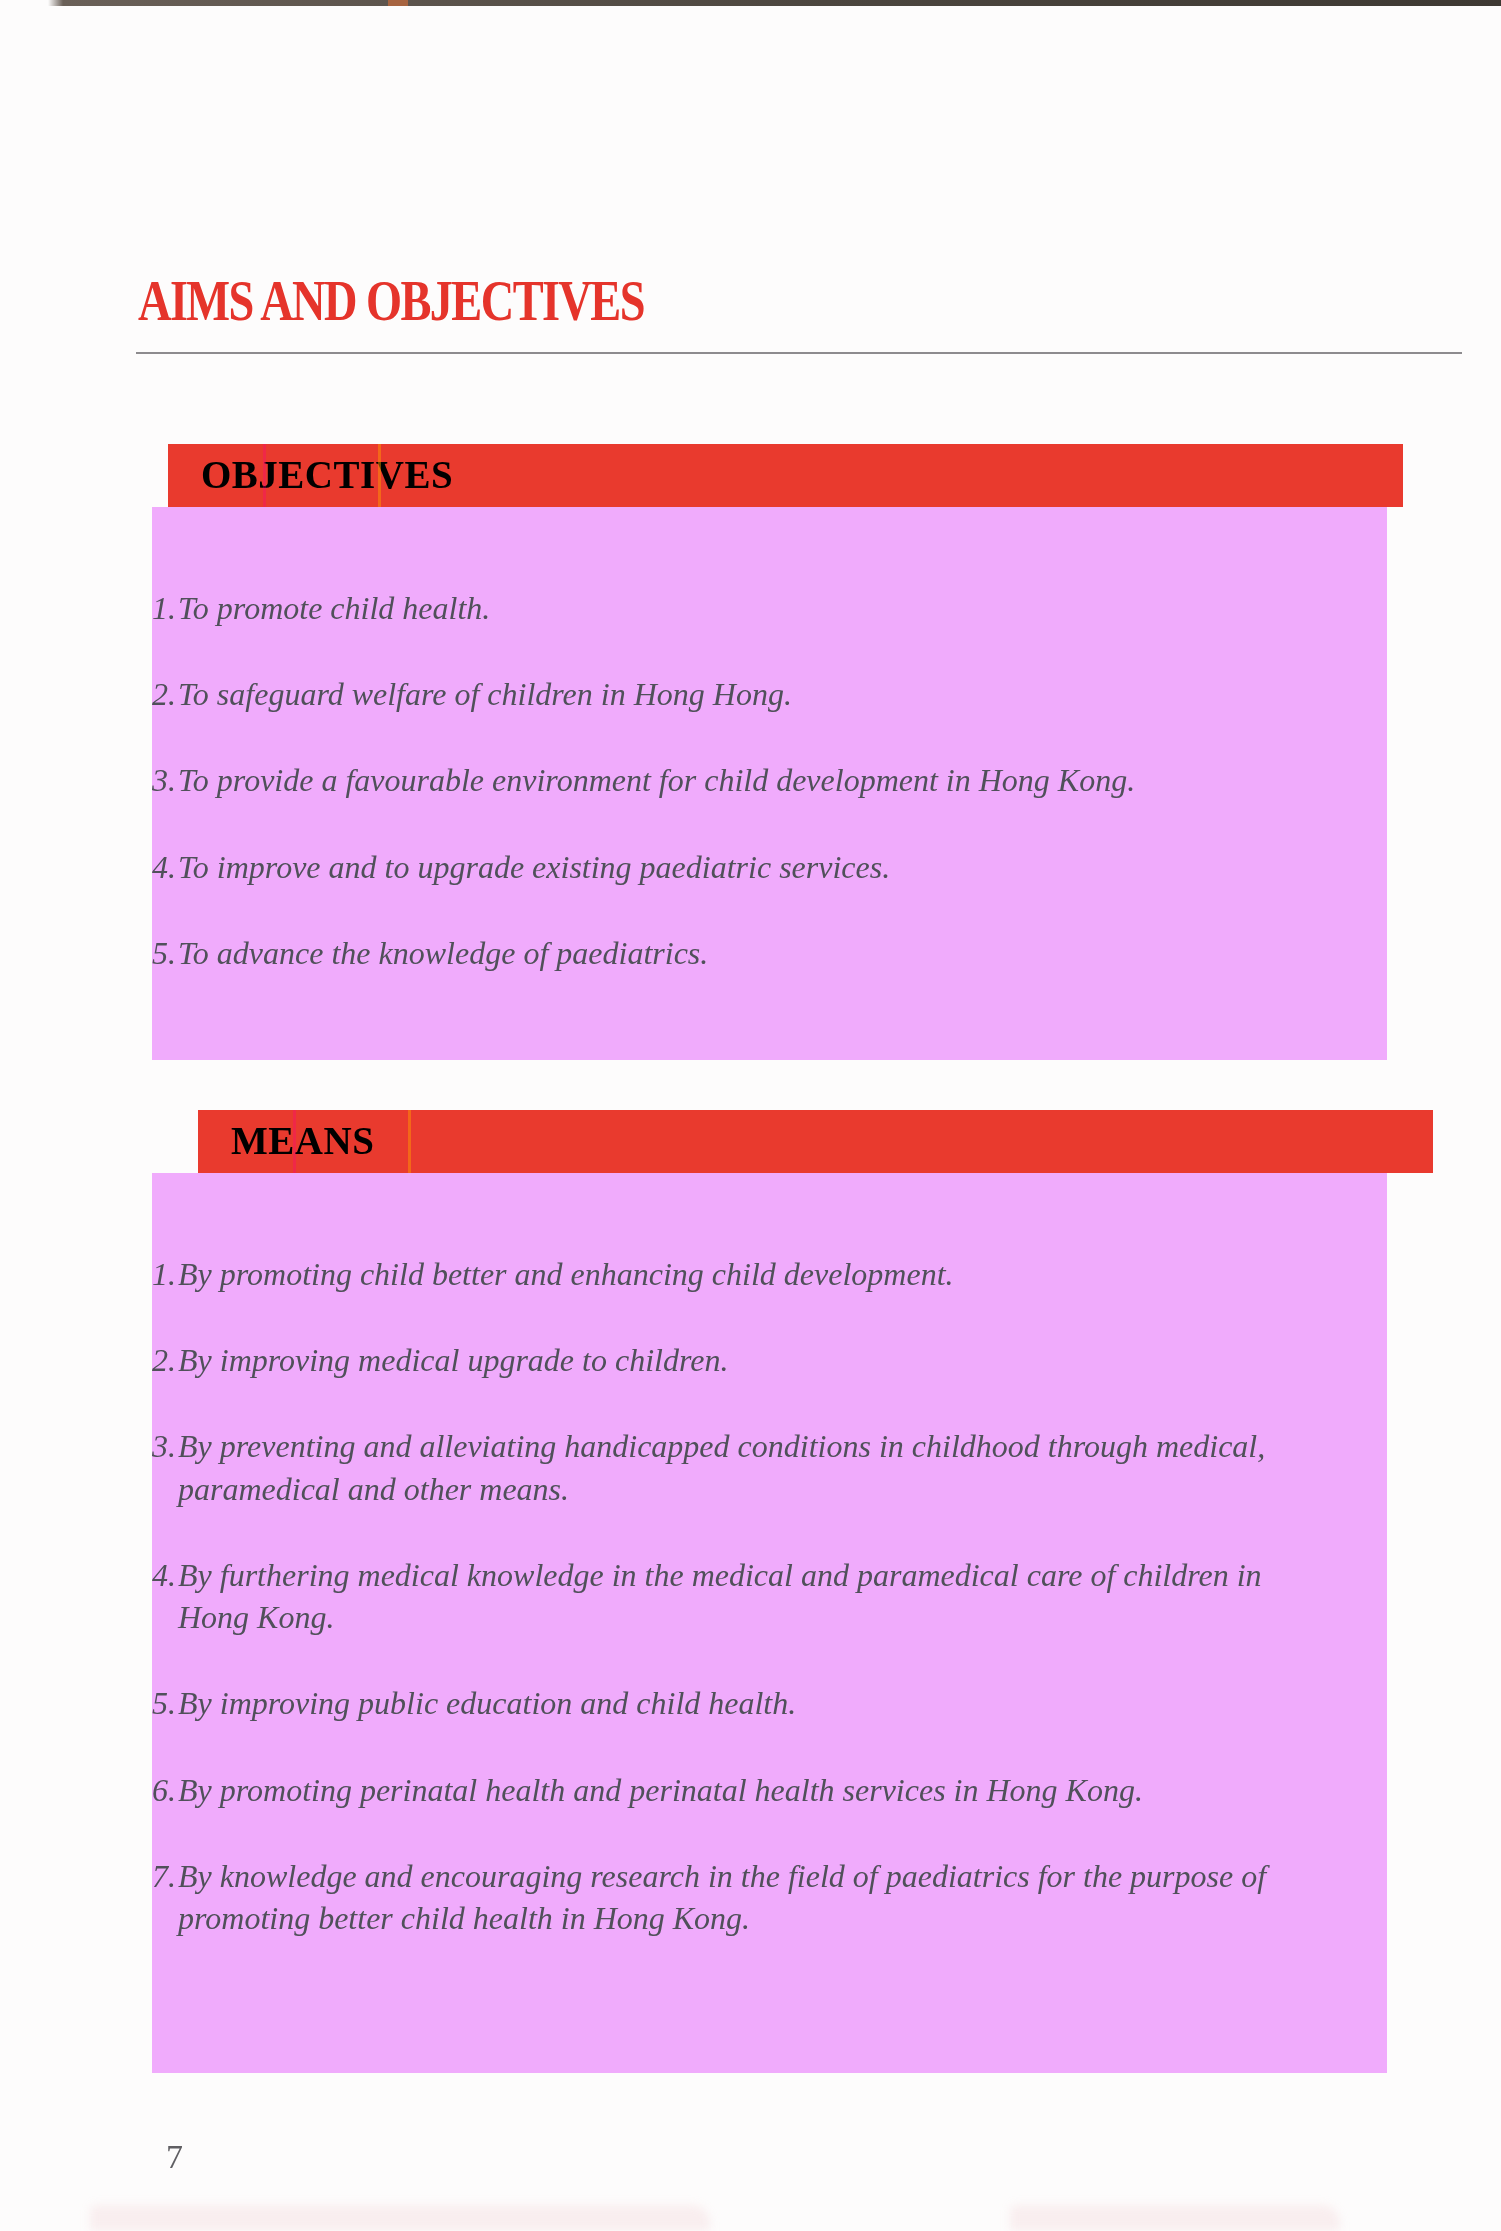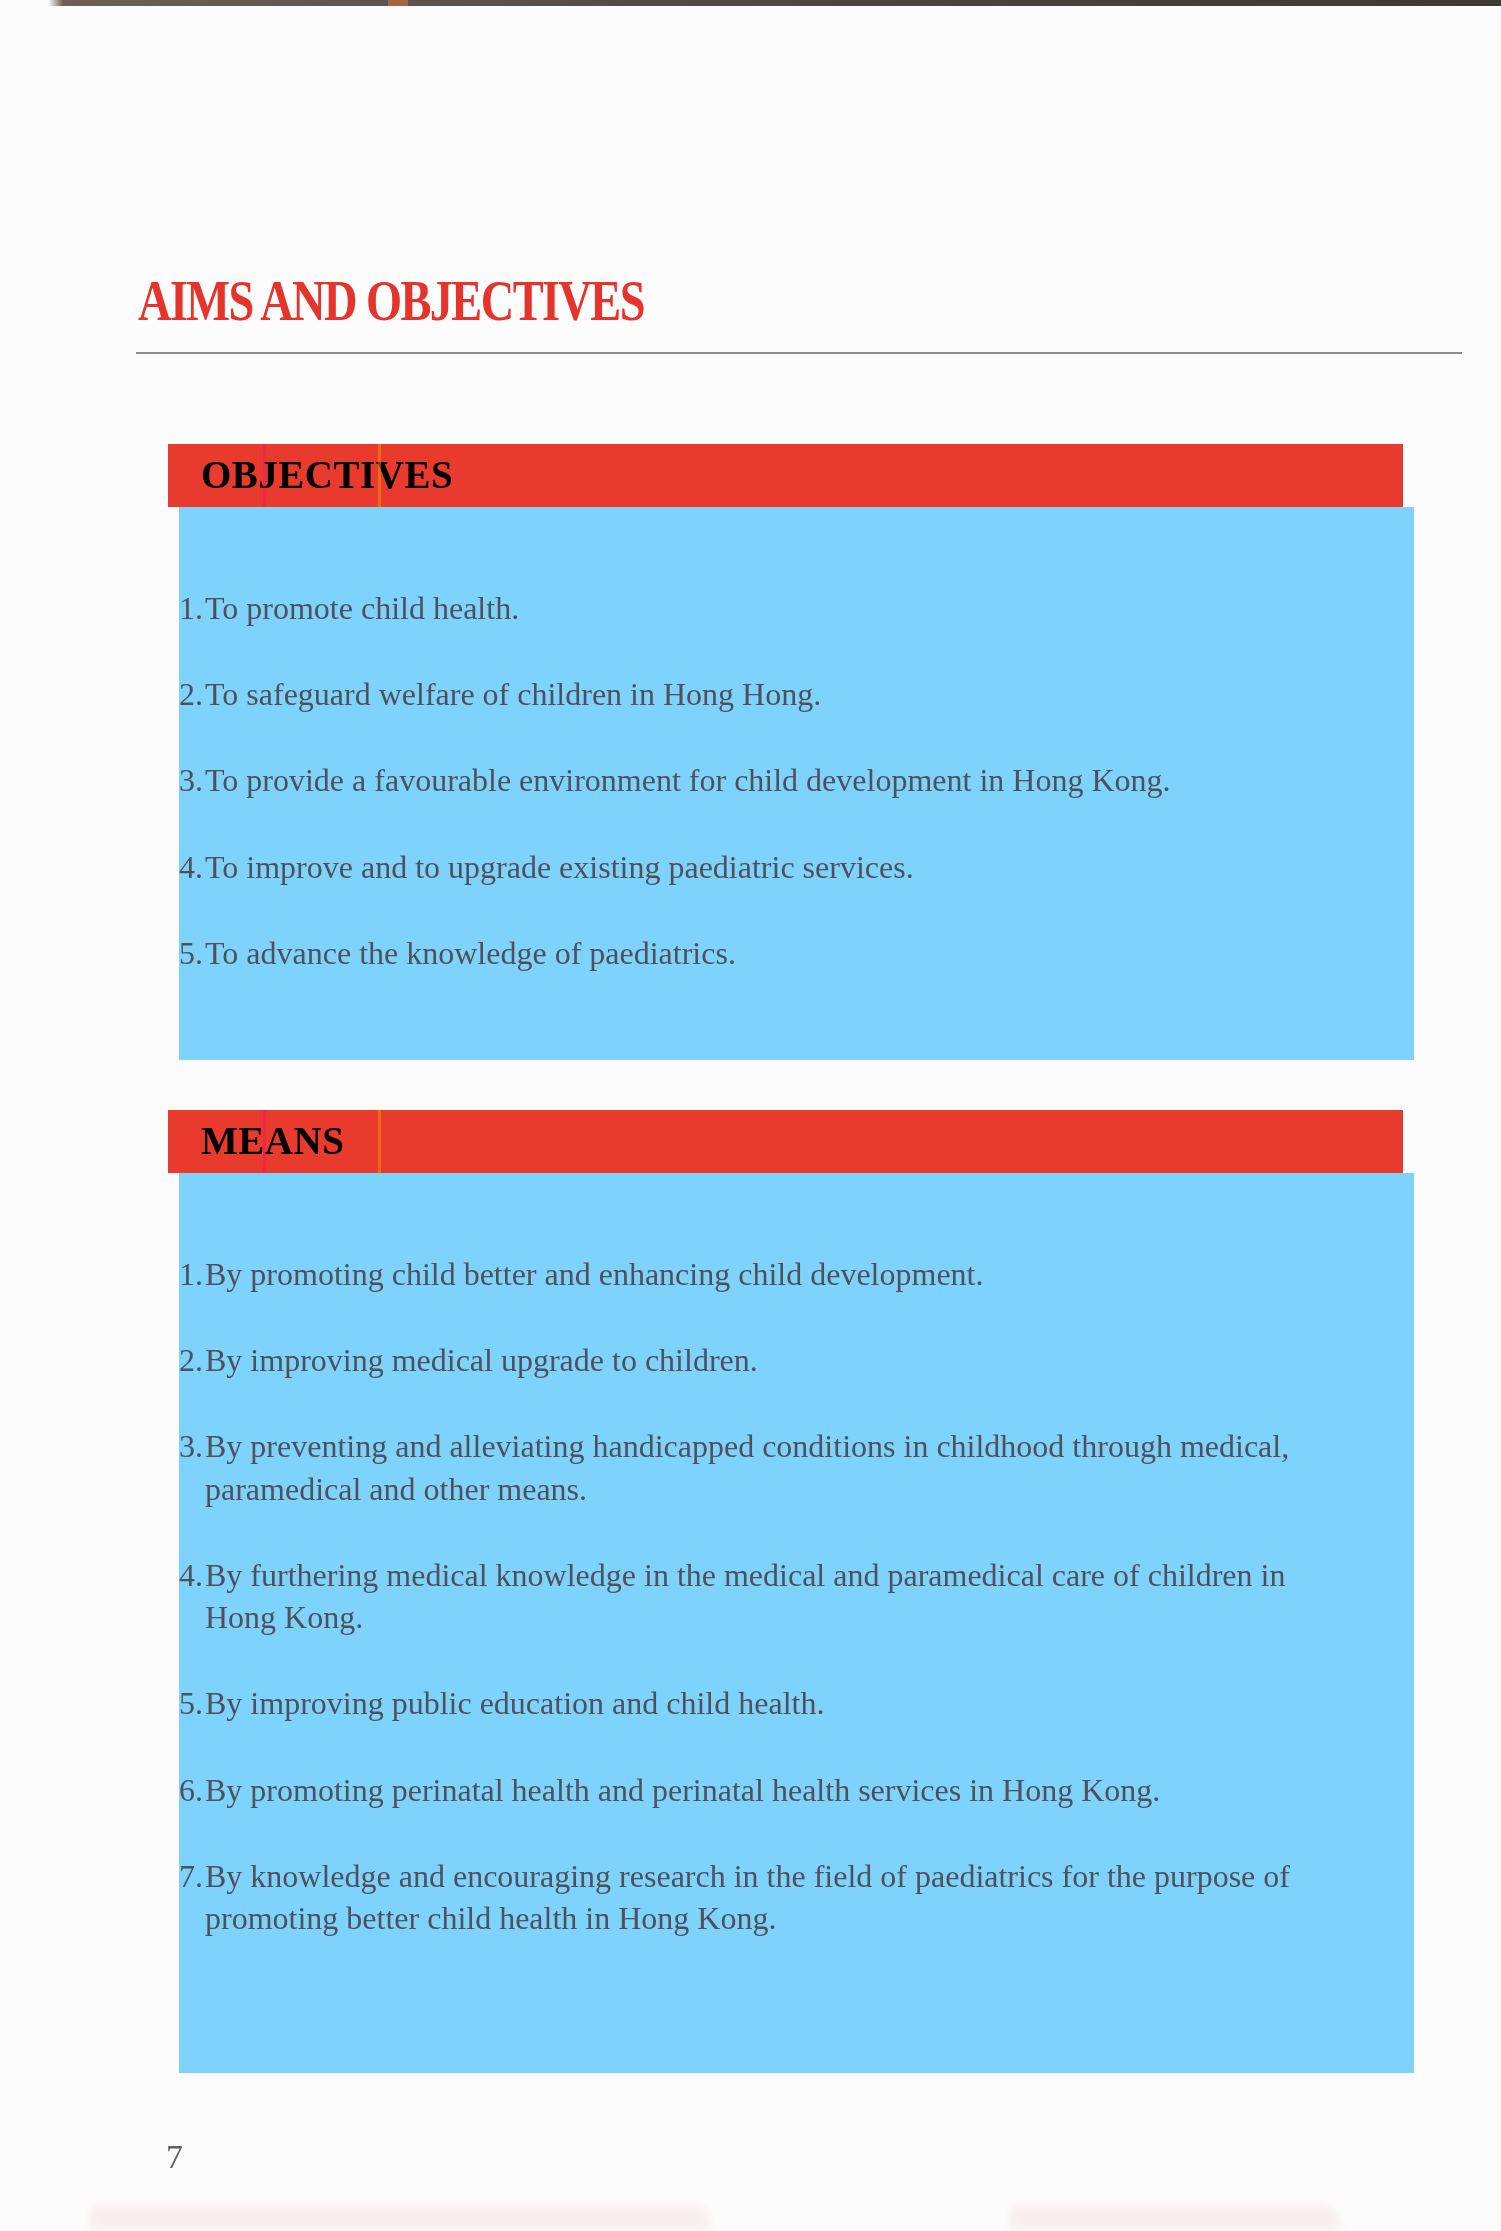--- a/index.html
+++ b/index.html
@@ -46,31 +46,32 @@
   }
   .section-bar::before {
     content: ""; position: absolute; left: 95px; top: 0;
     width: 3px; height: 100%; background: rgba(255,0,130,.30);
   }
   .section-bar::after {
     content: ""; position: absolute; left: 210px; top: 0;
     width: 3px; height: 100%; background: rgba(255,160,0,.45);
   }
   #objectives-bar { top: 444px; }
-  #means-bar { top: 1110px; }
+  #means-bar { top: 1110px; margin-left: 30px; }
   .section-heading {
     display: block; padding-left: 33px;
     font-weight: 700; font-size: 39px; line-height: 62px;
     color: #000000; letter-spacing: .5px;
   }
 
   
   .panel {
-    position: absolute; left: 179px; width: 1235px;
-    background: #7dd3fc;
+    position: absolute; left: 152px; width: 1235px;
+    background: #f0abfc;
+    font-style: italic;
   }
   #objectives-panel { top: 507px; height: 553px; }
   #means-panel { top: 1173px; height: 900px; }
 
   ol.items {
     margin: 0; padding: 80px 58px 0 0;
     list-style: none; counter-reset: item;
   }
   ol.items li {
     counter-increment: item;

